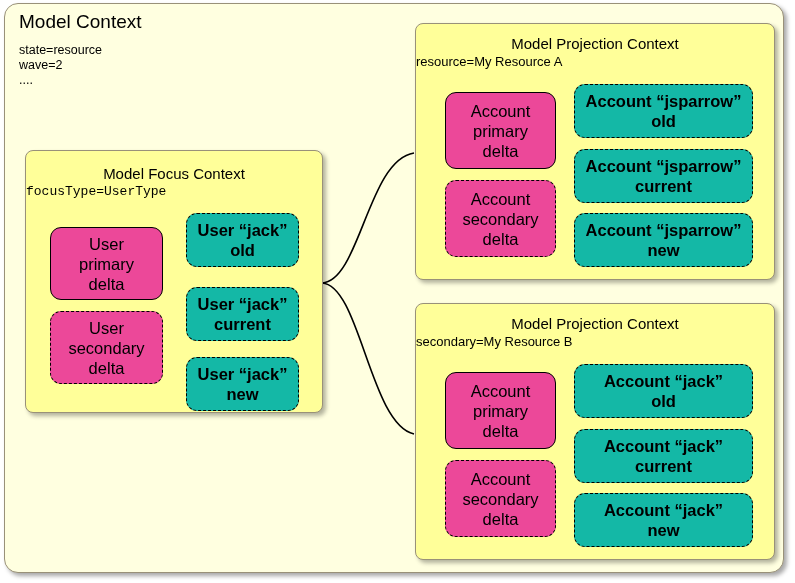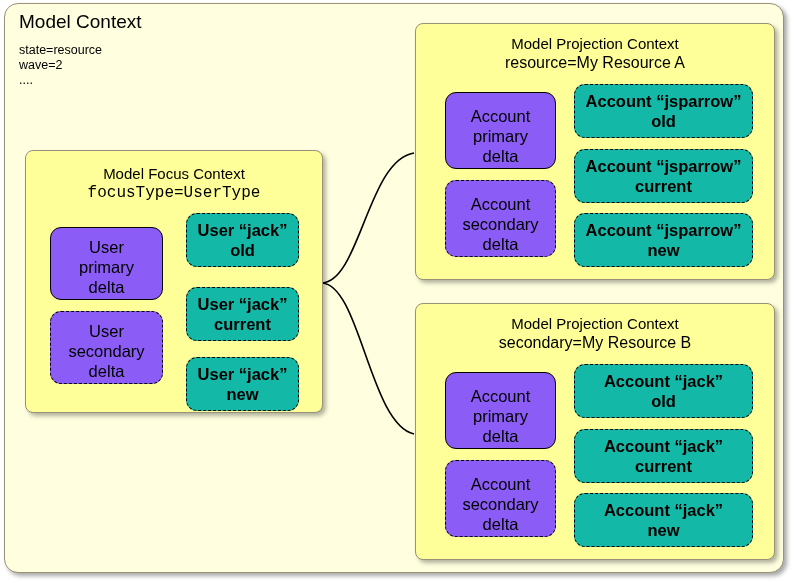--- a/index.html
+++ b/index.html
@@ -64,43 +64,42 @@
     right: 0;
     text-align: center;
     font-size: 15px;
     color: #000000;
     white-space: nowrap;
   }
   .panel-subtitle {
     position: absolute;
     left: 0;
     right: 0;
-    text-align: center;
-    font-size: 16px;
+    text-align: left;
+    font-size: 13px;
     color: #000000;
     white-space: nowrap;
   }
 
   
   .node {
     position: absolute;
     box-sizing: border-box;
     display: flex;
     align-items: center;
     justify-content: center;
     text-align: center;
     font-size: 16.5px;
     line-height: 20px;
     color: #000000;
     border-radius: 11px;
     padding: 2px 4px;
   }
   .node-delta {
-    background: #8b5cf6;
-    justify-content: flex-end;
+    background: #ec4899;
   }
   .node-state {
     background: #14b8a6;
     font-weight: bold;
   }
   .solid-border {
     border: 1.6px solid #000000;
   }
   .dashed-border {
     border: 1.6px dashed #000000;

